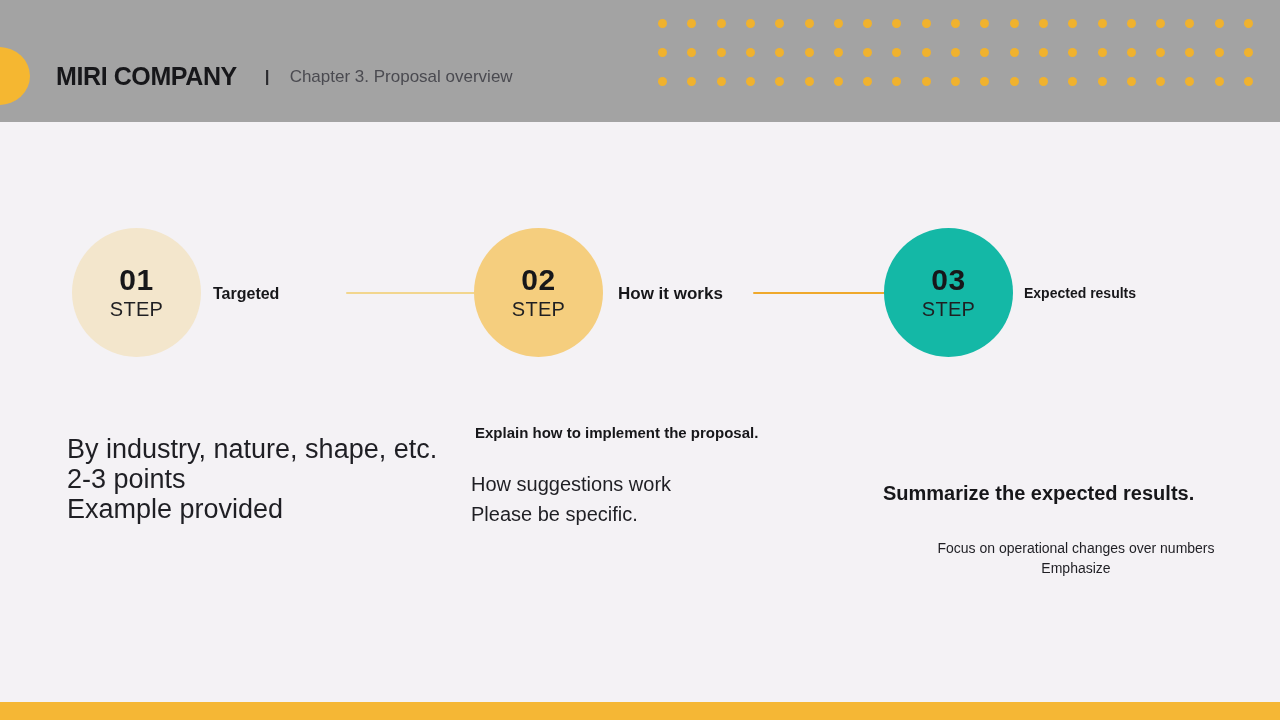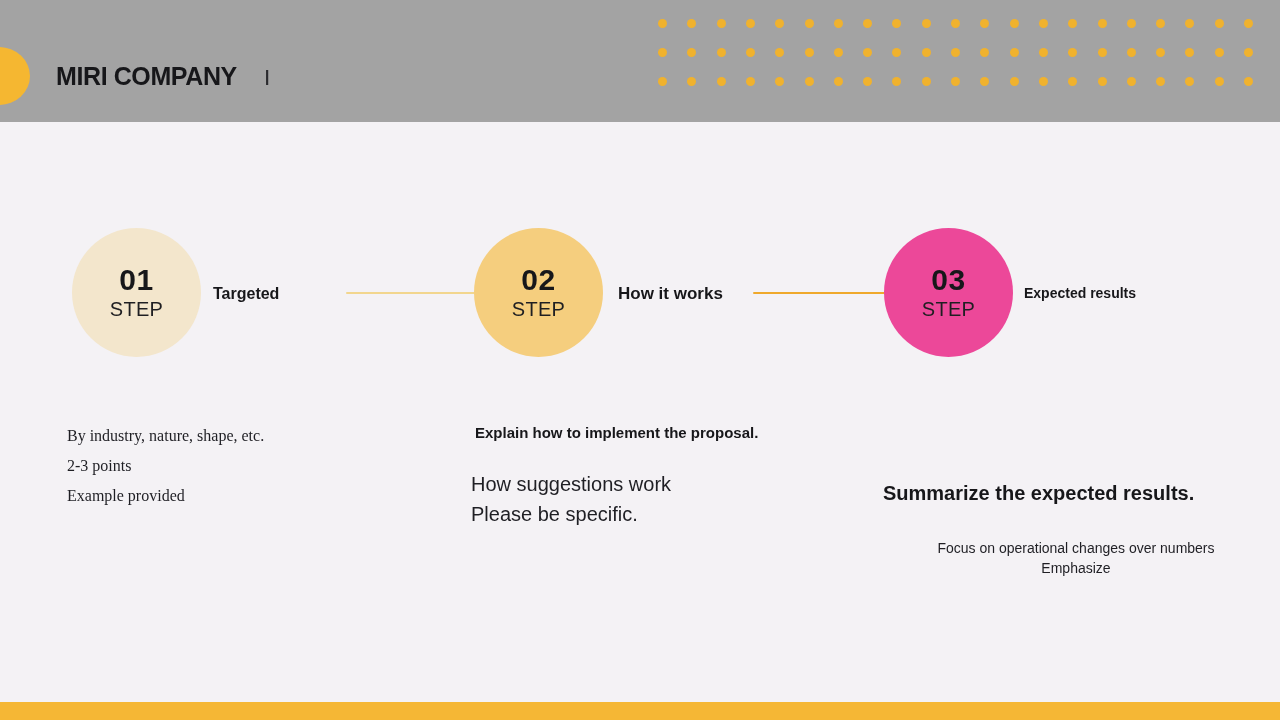--- a/index.html
+++ b/index.html
@@ -136,20 +136,21 @@
   }
 </style>
 </head>
 <body style="background: rgb(244, 242, 245);">
 
 <div class="header-band" style="background: #a3a3a3;">
   <div class="corner-circle" style="background: rgb(245, 183, 49);"></div>
   <div class="brand-row">
     <span class="brand-name">MIRI COMPANY</span>
     <span class="brand-sep">|</span>
+    <span class="chapter-title">Chapter 3. Proposal overview</span>
   </div>
   <div class="dot-grid" id="dot-grid">
       <div class="dot" style="left: 0px; top: 0px; width: 9px; height: 9px; background: rgb(240, 178, 46);"></div>
       <div class="dot" style="left: 29.3px; top: 0px; width: 9px; height: 9px; background: rgb(240, 178, 46);"></div>
       <div class="dot" style="left: 58.6px; top: 0px; width: 9px; height: 9px; background: rgb(240, 178, 46);"></div>
       <div class="dot" style="left: 87.9px; top: 0px; width: 9px; height: 9px; background: rgb(240, 178, 46);"></div>
       <div class="dot" style="left: 117.2px; top: 0px; width: 9px; height: 9px; background: rgb(240, 178, 46);"></div>
       <div class="dot" style="left: 146.5px; top: 0px; width: 9px; height: 9px; background: rgb(240, 178, 46);"></div>
       <div class="dot" style="left: 175.8px; top: 0px; width: 9px; height: 9px; background: rgb(240, 178, 46);"></div>
       <div class="dot" style="left: 205.1px; top: 0px; width: 9px; height: 9px; background: rgb(240, 178, 46);"></div>
@@ -222,29 +223,29 @@
     <span class="step-word">STEP</span>
   </div>
   <div class="step-label" id="step-label-0" style="left:213px; top:285px; font-size:16px;">Targeted</div>
 
   <div class="step-circle" id="step-circle-1" style="left: 474px; top: 228px; width: 129px; height: 129px; background: rgb(245, 206, 126);">
     <span class="step-num">02</span>
     <span class="step-word">STEP</span>
   </div>
   <div class="step-label" id="step-label-1" style="left:618px; top:284px; font-size:17px;">How it works</div>
 
-  <div class="step-circle" id="step-circle-2" style="left: 884px; top: 228px; width: 129px; height: 129px; background: #ec4899;">
+  <div class="step-circle" id="step-circle-2" style="left: 884px; top: 228px; width: 129px; height: 129px; background: #14b8a6;">
     <span class="step-num">03</span>
     <span class="step-word">STEP</span>
   </div>
   <div class="step-label" id="step-label-2" style="left:1024px; top:285px; font-size:14px;">Expected results</div>
 </div>
 
 <div class="col" style="left:67px; top:408px; width:400px;">
-  <p class="col-body" id="col-body-0" style="font-size:16px; line-height:30px; margin-top:13px;font-family:Liberation Serif, serif;">By industry, nature, shape, etc.
+  <p class="col-body" id="col-body-0" style="font-size:27px; line-height:30px; margin-top:26px;">By industry, nature, shape, etc.
 2-3 points
 Example provided</p>
 </div>
 
 <div class="col" style="left:471px; top:424px; width:400px;">
   <p class="col-heading" id="col-heading-1" style="font-size:15px; margin-left:4px;">Explain how to implement the proposal.</p>
   <p class="col-body" id="col-body-1" style="font-size:20px; line-height:30px; margin-top:28px;">How suggestions work
 Please be specific.</p>
 </div>
 

